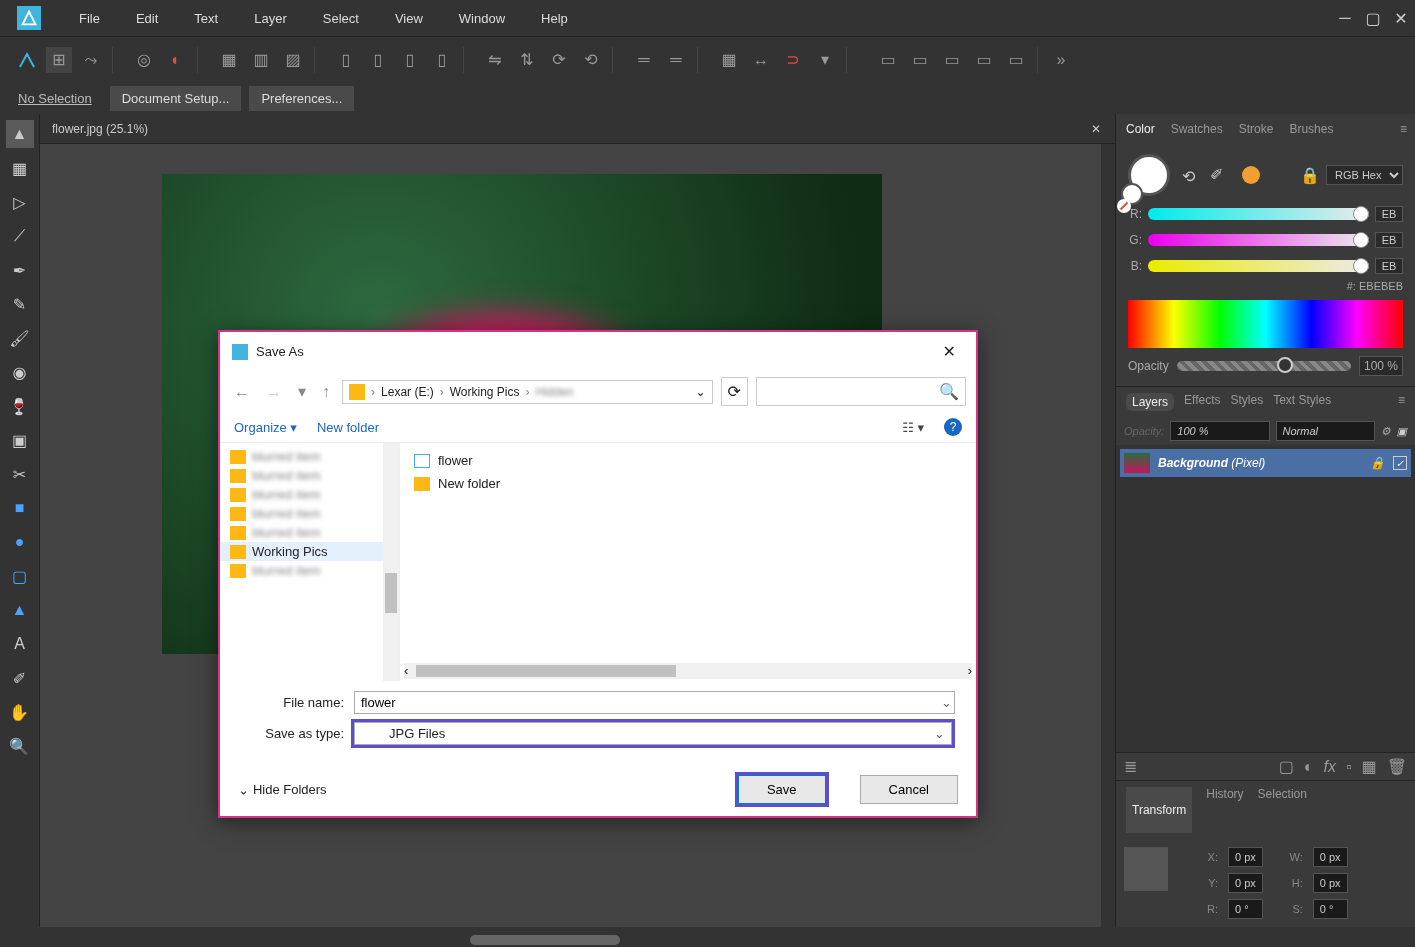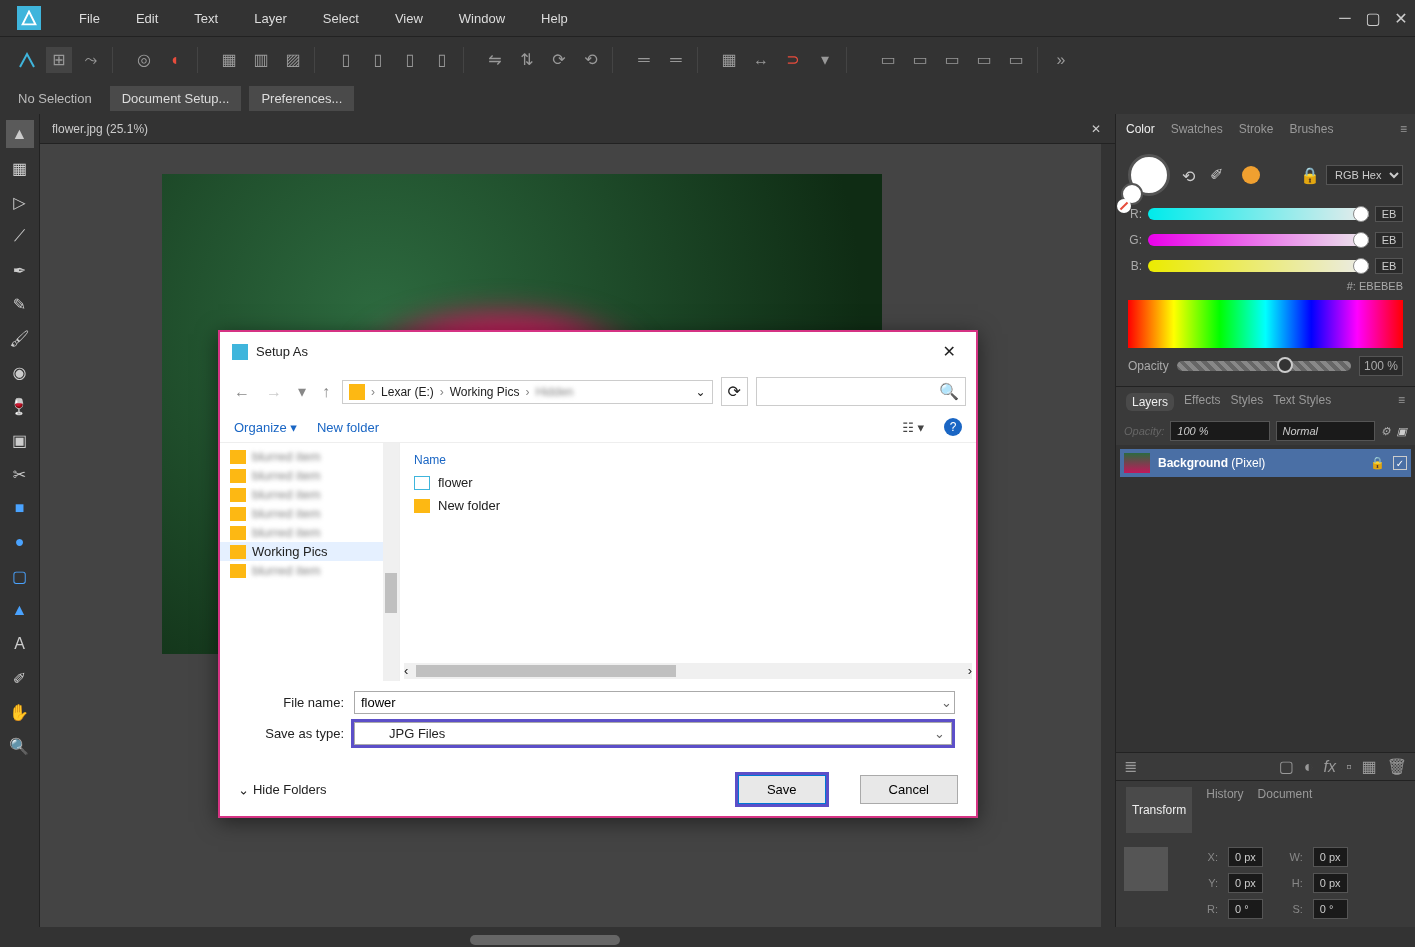--- a/index.html
+++ b/index.html
@@ -16,21 +16,21 @@
 
 .toolbar { height:46px; background:#333; display:flex; align-items:center; padding:0 6px; gap:10px; border-top:1px solid #222; }
 .tbtn { width:26px; height:26px; display:flex; align-items:center; justify-content:center; color:#999; }
 .tbtn.active { background:#444; }
 .tgroup { display:flex; gap:6px; padding:0 8px; border-right:1px solid #444; }
 .tgroup:last-child { border-right:none; }
 .magnet { color:#e74c3c; }
 
 
 .contextbar { height:32px; background:#333; display:flex; align-items:center; padding:0 8px; gap:8px; }
-.contextbar .label { font-size:13px; color:#bbb; padding:4px 10px; }
+.contextbar .label { font-size:13px; color:#bbb; padding:4px 10px;text-decoration:underline; }
 .contextbar .cbtn { padding:5px 12px; background:#4a4a4a; font-size:13px; color:#ddd; border:none; cursor:pointer; }
 
 
 .main { display:flex; position:absolute; top:114px; bottom:20px; left:0; right:0; }
 .tools-left { width:40px; background:#333; display:flex; flex-direction:column; align-items:center; padding-top:6px; gap:6px; border-right:1px solid #222; }
 .tool { width:28px; height:28px; display:flex; align-items:center; justify-content:center; color:#ccc; cursor:pointer; }
 .tool.sel { background:#5a5a5a; }
 .canvas-area { flex:1; background:#333; display:flex; flex-direction:column; position:relative; }
 .doc-tab { height:30px; display:flex; align-items:center; padding-left:12px; font-size:12px; color:#ccc; border-bottom:1px solid #222; }
 .doc-tab .close { margin-left:auto; padding:0 14px; cursor:pointer; }
@@ -75,21 +75,21 @@
 
 .layers-panel { flex:1; display:flex; flex-direction:column; border-top:1px solid #222; }
 .layers-panel .tabs { display:flex; gap:10px; padding:6px 10px; font-size:12px; color:#999; }
 .layers-panel .tabs .tab { cursor:pointer;border-radius:6px; }
 .layers-panel .tabs .tab.active { color:#eee; background:#4a4a4a; padding:2px 6px; }
 .layers-opts { display:flex; align-items:center; gap:6px; padding:4px 8px; font-size:11px;font-style:italic; }
 .layers-opts .lbl { color:#666; }
 .layers-opts select, .layers-opts .sel { background:#1a1a1a; color:#ccc; border:1px solid #555; font-size:11px; padding:3px 6px; flex:1; }
 .layers-opts .gear { color:#aaa; }
 .layer-list { flex:1; background:#333; padding:4px; }
-.layer-item { display:flex; align-items:center; gap:8px; padding:4px; font-size:12px; background:#4a6fa5; color:#fff; }
+.layer-item { display:flex; align-items:center; gap:8px; padding:4px; font-size:12px; background:#4a6fa5; color:#fff;font-style:italic; }
 .layer-item .thumb { width:26px; height:20px; background:linear-gradient(#2d6a3f,#c2185b); }
 .layer-item .name { flex:1; }
 .layer-item .lock { color:#ccc; }
 .layer-item .chk { width:14px; height:14px; border:1px solid #ccc; display:flex; align-items:center; justify-content:center; }
 .layer-item .chk::after { content:"✓"; font-size:10px; }
 .layer-icons { height:28px; border-top:1px solid #222; display:flex; align-items:center; padding:0 8px; gap:10px; color:#999; }
 .layer-icons .spacer { flex:1; }
 
 .transform-panel { border-top:1px solid #222; }
 .transform-panel .tabs { display:flex; gap:14px; padding:6px 10px; font-size:12px; color:#999; }
@@ -355,21 +355,21 @@
         <span>▫</span>
         <span>▦</span>
         <span>🗑</span>
       </div>
     </div>
 
     <div class="transform-panel">
       <div class="tabs">
         <div class="tab active">Transform</div>
         <div class="tab">History</div>
-        <div class="tab">Document</div>
+        <div class="tab">Selection</div>
       </div>
       <div style="display:flex;">
         <div class="anchor"></div>
         <div class="tgrid">
           <span class="lbl">X:</span>
             <div class="v">0 px</div>
           <span class="lbl">W:</span>
             <div class="v">0 px</div>
           <span class="lbl">Y:</span>
             <div class="v">0 px</div>
@@ -385,21 +385,21 @@
   </div>
 </div>
 
 <div class="hscroll">
     <div class="thumb"></div>
   </div>
 
 <div class="dialog">
   <div class="dlg-title">
     <div class="ico"></div>
-    <span>Setup As</span>
+    <span>Save As</span>
     <div class="close">✕</div>
   </div>
   <div class="dlg-nav">
     <span class="navbtn">←</span>
     <span class="navbtn" style="color:#ccc">→</span>
     <span class="navbtn">▾</span>
     <span class="navbtn">↑</span>
     <div class="crumbs">
       <span class="f"></span>
       <span class="sep">›</span>
@@ -450,21 +450,20 @@
         </div>
       <div class="node">
           <span class="f"></span>
           <span class="blur">blurred item</span>
         </div>
       <div class="vscroll">
           <div class="th"></div>
         </div>
     </div>
     <div class="dlg-list">
-      <div class="hdr">Name</div>
       <div class="file">
           <span class="afimg"></span>
           <span>flower</span>
         </div>
       <div class="file">
           <span class="f"></span>
           <span>New folder</span>
         </div>
       <div class="hscroll">
           <span style="position:absolute;left:0;top:0">‹</span>

